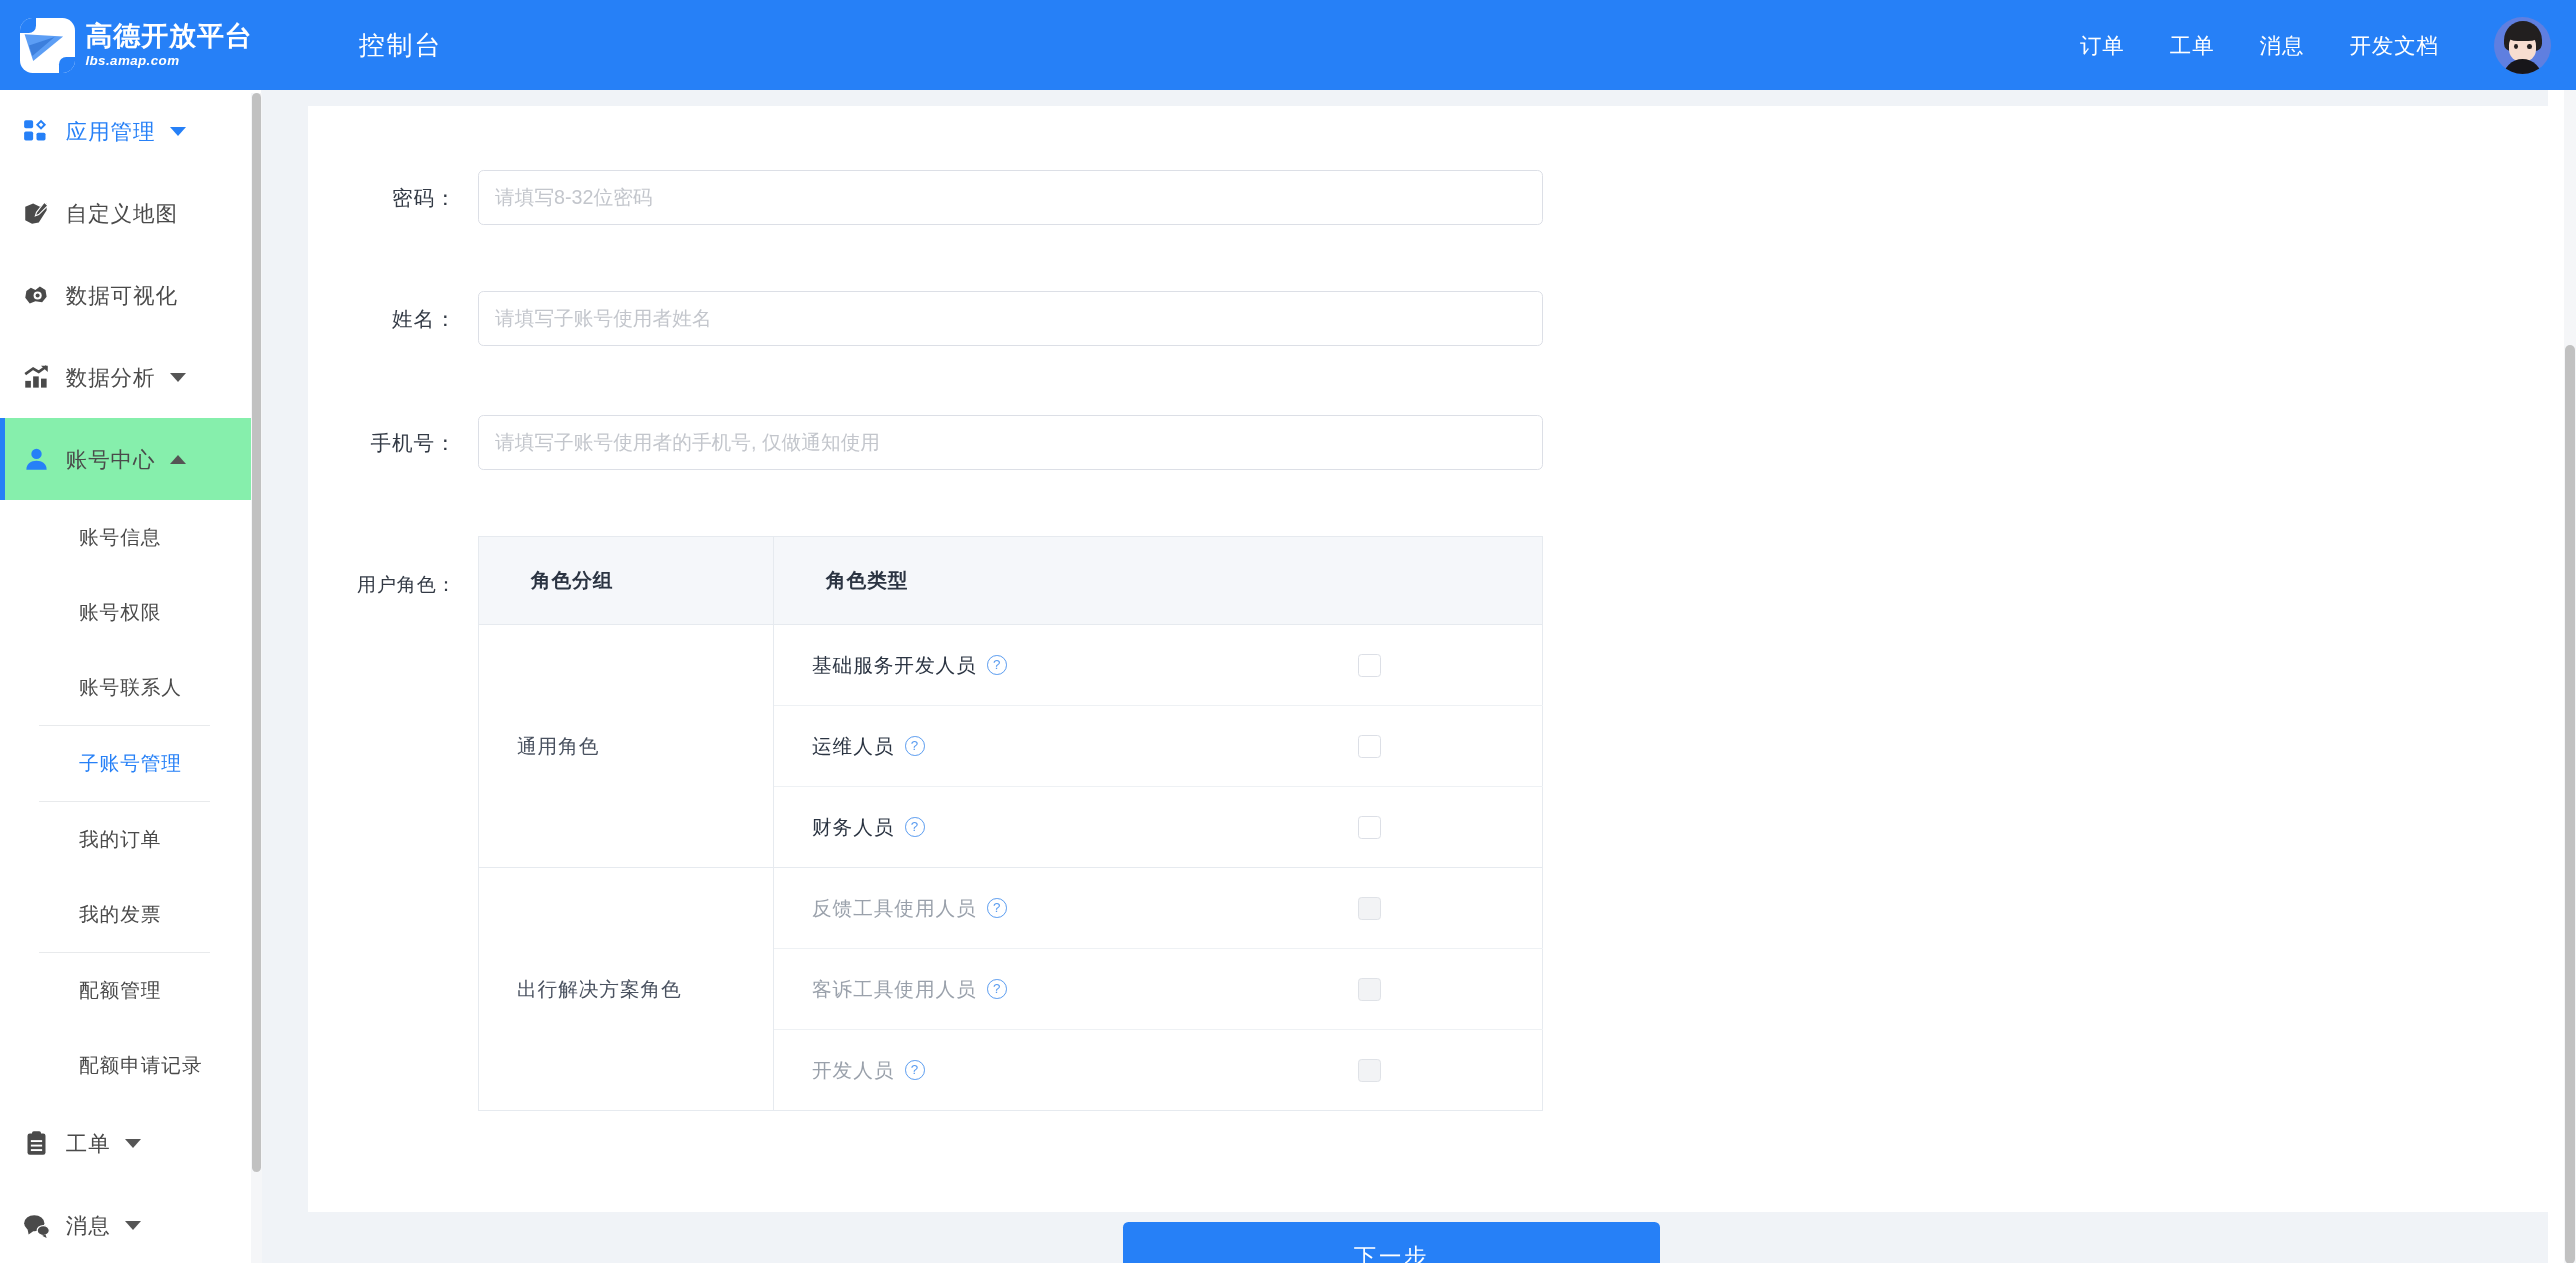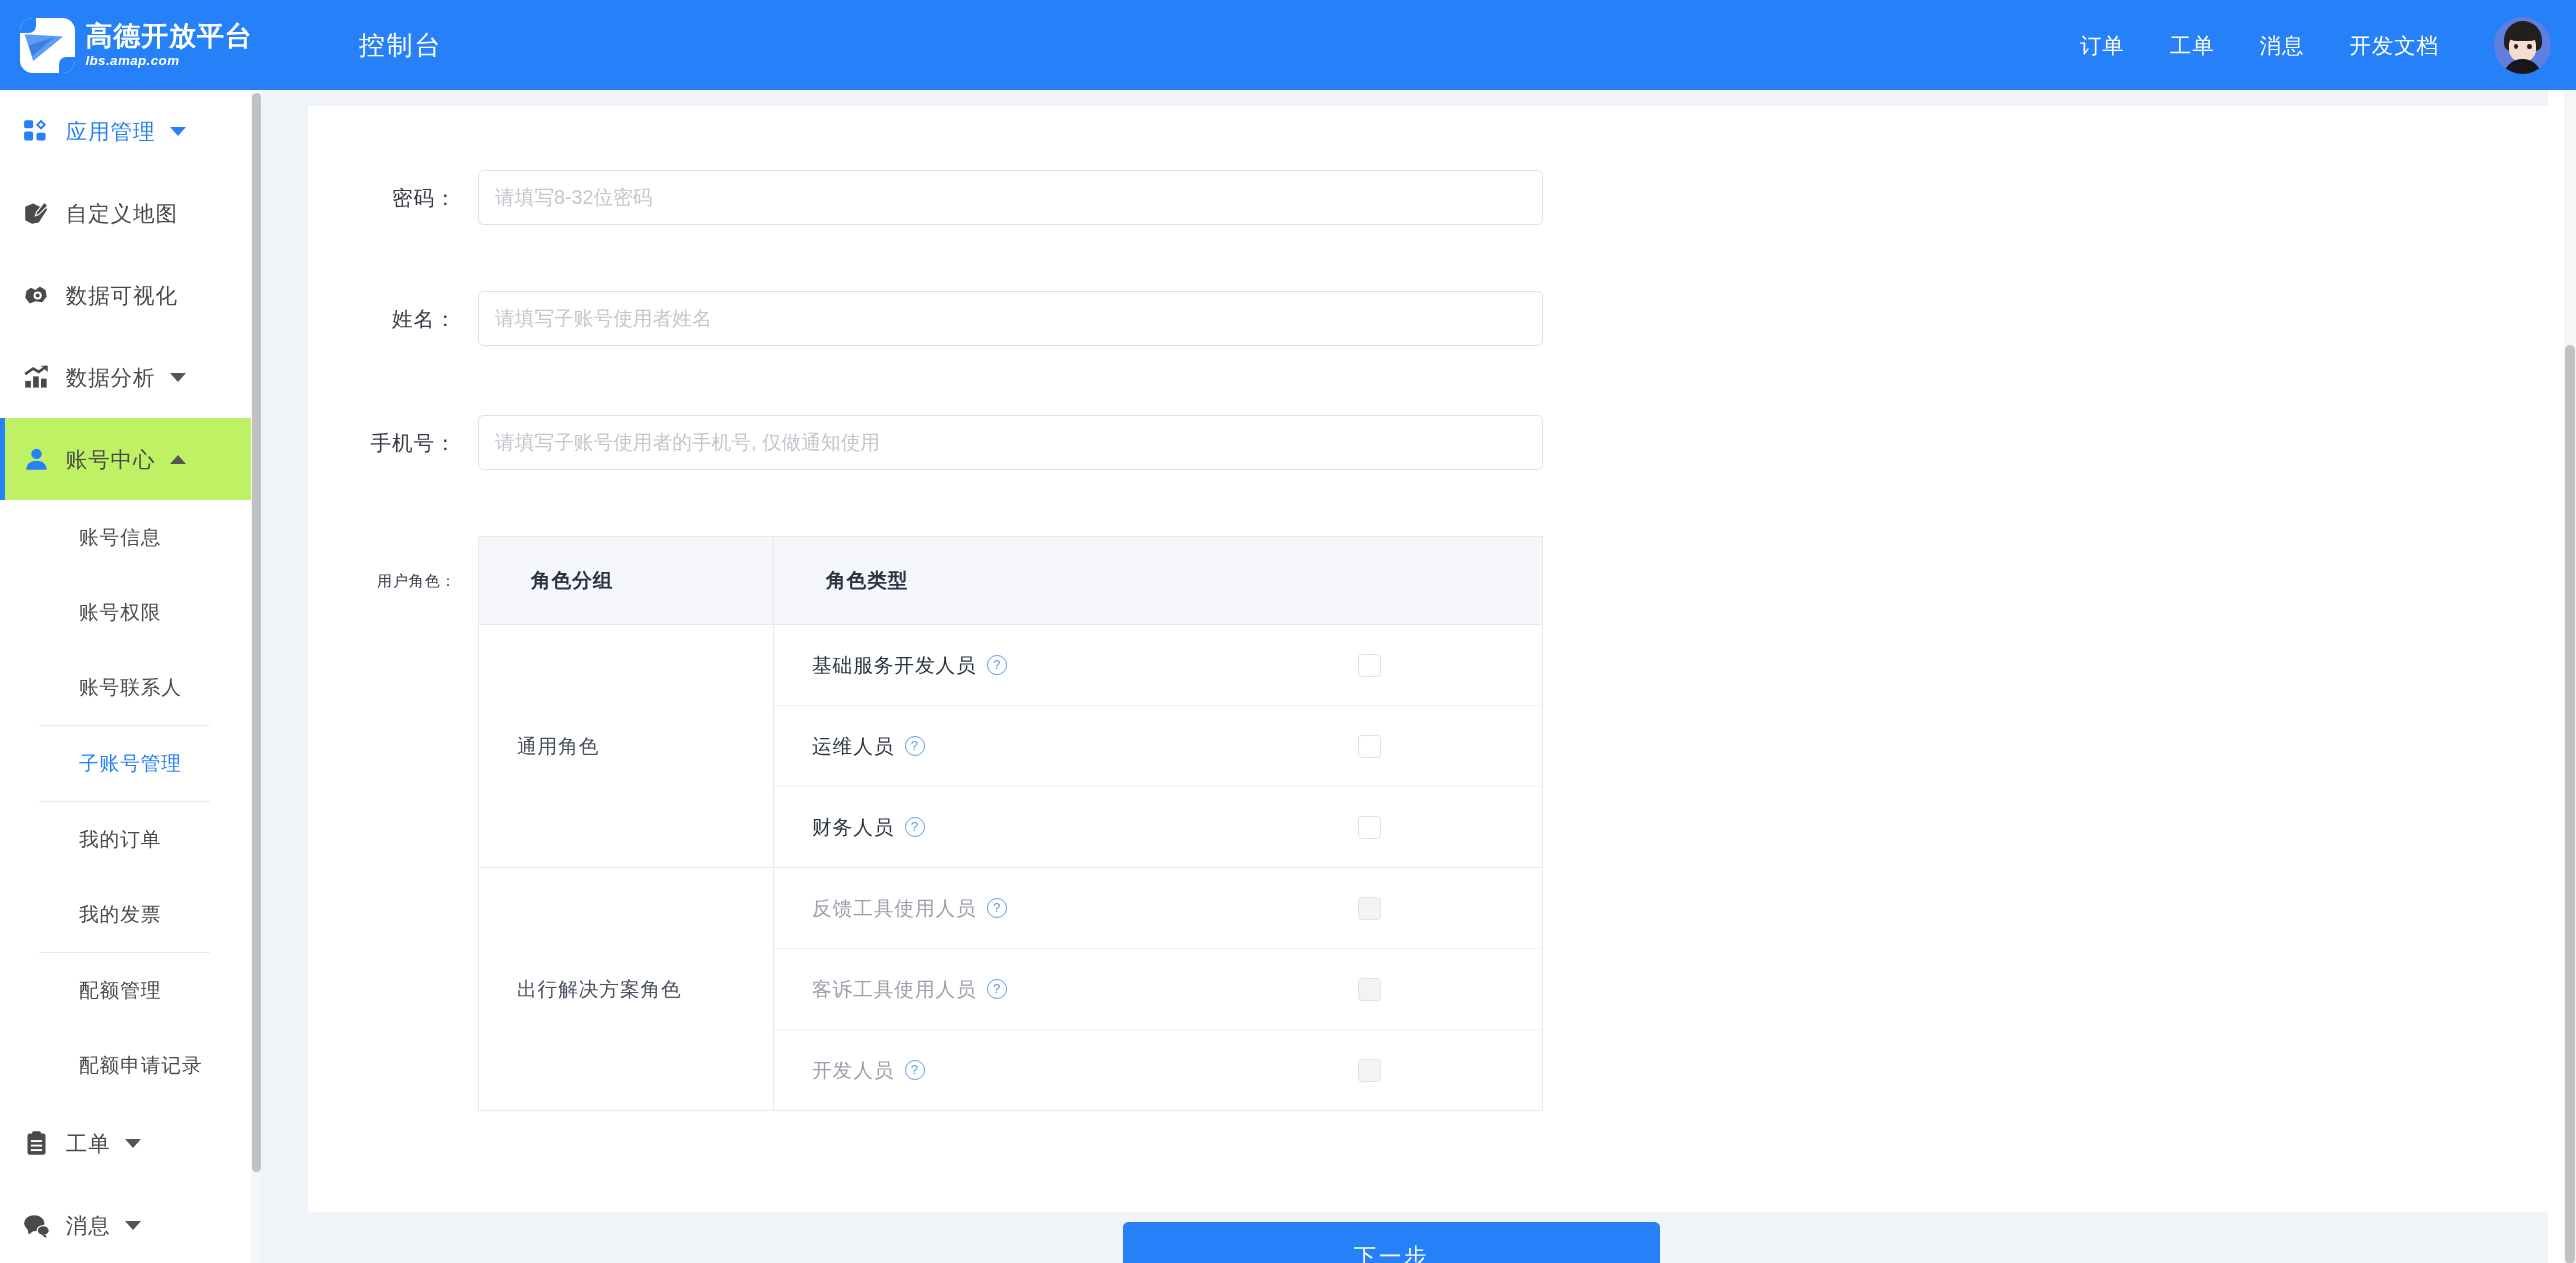--- a/index.html
+++ b/index.html
@@ -105,21 +105,21 @@
     background: #ffffff;
     overflow: hidden;
     z-index: 20;
   }
   .sb-item {
     height: 82px; display: flex; align-items: center;
     padding-left: 21.5px; cursor: pointer;
     position: relative;
   }
   .sb-item.active-top {
-    background: #bef264;
+    background: #86efac;
   }
   .sb-item.active-top::before {
     content: ""; position: absolute; left: 0; top: 0;
     width: 4.5px; height: 100%; background: #2680f7;
   }
   .sb-icon {
     width: 30px; height: 30px; flex: none;
     display: flex; align-items: center; justify-content: center;
     margin-right: 14.3px;
   }
@@ -184,21 +184,21 @@
     padding: 0 16px;
     outline: none;
     font-family: "Liberation Sans", "DejaVu Sans", sans-serif;
   }
   .form-input::placeholder { color: #c3c6cc; }
 
   
   .role-block { position: absolute; left: 0; top: 430px; display: flex; }
   .role-label {
     width: 170px; text-align: right; padding-right: 21.5px;
-    font-size: 15px; color: #333a45; padding-top: 36px; letter-spacing: 0.9px; padding-left: 33px;
+    font-size: 19px; color: #333a45; padding-top: 36px; letter-spacing: 0.9px; padding-left: 33px;
   }
   .role-table {
     width: 1065px; border: 0.9px solid #e6eaef;
     border-collapse: collapse; table-layout: fixed;
   }
   .role-table th {
     background: #f5f7fa; height: 88px;
     font-size: 19.7px; color: #2b3442; font-weight: 700;
     text-align: left; padding-left: 52px;
     border-right: 0.9px solid #e6eaef;

